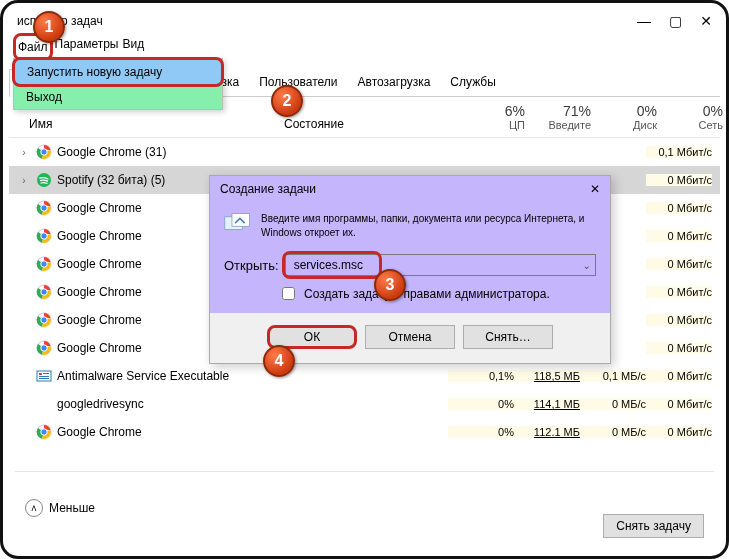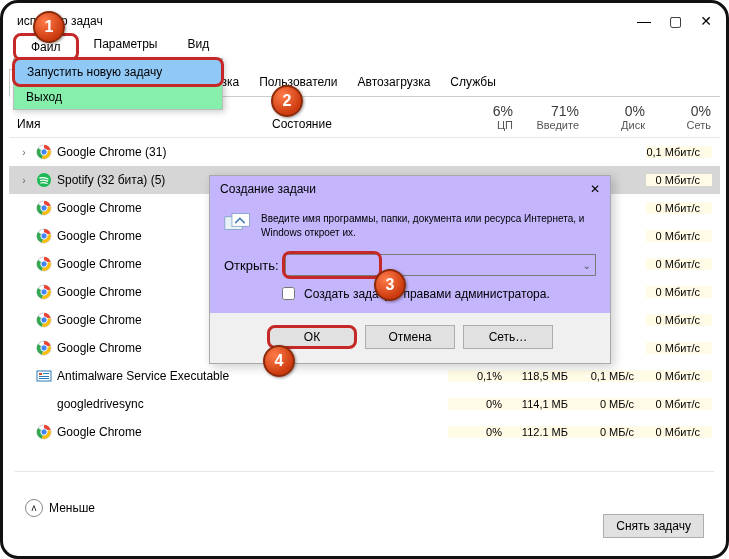--- a/index.html
+++ b/index.html
@@ -3,44 +3,44 @@
 <meta charset="utf-8">
 <style>
 * { box-sizing: border-box; font-family: 'Segoe UI', Tahoma, sans-serif; font-size: 12px; }
 body { margin: 0; padding: 6px; background: #fff; border: 3px solid #111; border-radius: 18px; width: 729px; height: 559px; position: relative; overflow: hidden; }
 .window { position: relative; width: 100%; height: 100%; }
 .titlebar { display: flex; align-items: center; justify-content: space-between; padding: 4px 8px 2px; }
 .titlebar .title { font-size: 12px; }
 .titlebar .controls { display: flex; gap: 18px; }
 .titlebar .controls span { font-size: 14px; cursor: default; }
 .menubar { display: flex; gap: 0; padding: 2px 4px; }
-.menubar .menu { padding: 4px 15px; cursor: default; position: relative; }
+.menubar .menu { padding: 4px 2px; cursor: default; position: relative; }
 .menubar .menu.active { border: 3px solid #c62828; border-radius: 8px; background: #fff; z-index: 20; }
 .dropdown { position: absolute; top: 100%; left: -3px; background: #86efac; border: 1px solid #bcbcbc; box-shadow: 2px 2px 6px rgba(0,0,0,.2); min-width: 210px; z-index: 19; }
 .dropdown .item { padding: 5px 12px; cursor: default; }
 .dropdown .item.hl { background: #90c8f6; border: 3px solid #c62828; border-radius: 8px; margin: -2px; position: relative; z-index: 1; }
 .tabs { display: flex; gap: 0; border-bottom: 1px solid #ccc; margin-top: 6px; }
 .tabs .tab { padding: 6px 10px; cursor: default; }
 .tabs .tab.active { border: 1px solid #ccc; border-bottom: 1px solid #fff; margin-bottom: -1px; background: #fff; }
 .headers { display: flex; align-items: flex-end; padding: 6px 8px; border-bottom: 1px solid #e6e6e6; font-size: 11px; }
-.headers .col-name { flex: 0 0 255px; }
+.headers .col-name { flex: 0 0 255px; margin-left: 12px; }
 .headers .col-state { flex: 0 0 175px; }
 .headers .col { flex: 0 0 66px; text-align: right; display: flex; flex-direction: column; align-items: flex-end; }
 .headers .pct { font-size: 14px; color: #3a3a3a; }
 .headers .lbl { font-size: 11px; color: #555; }
 .rows { overflow: hidden; }
 .row { display: flex; align-items: center; padding: 3px 8px; height: 28px; }
 .row:nth-child(even){ }
 .row .expander { width: 14px; text-align: center; color: #666; font-size: 10px; }
 .row .icon { width: 18px; height: 18px; margin: 0 4px; display: flex; align-items: center; justify-content: center; }
 .row .name { flex: 0 0 217px; white-space: nowrap; overflow: hidden; text-overflow: ellipsis; }
 .row .state { flex: 0 0 174px; }
-.row .cell { flex: 0 0 66px; text-align: right; padding-right: 12px; font-size: 11px; }
+.row .cell { flex: 0 0 66px; text-align: right; padding-right: 0; font-size: 11px; }
 .row .cell.cpu { background: #fffbe6; }
-.row .cell.mem { background: #fffbe6; }
+.row .cell.mem { background: #fffbe6; text-decoration: underline; }
 .row .cell.disk { background: #fffbe6; }
 .row .cell.net { background: #fffbe6; }
 .row.sel { background: #d6d6d6; }
 .footer { position: absolute; bottom: 6px; left: 6px; right: 6px; display: flex; align-items: center; justify-content: space-between; padding: 6px 10px; background: #fff; border-top: 1px solid #e6e6e6; }
 .footer .less { display: flex; align-items: center; gap: 6px; cursor: default; }
 .footer .less .circ { width: 18px; height: 18px; border: 1px solid #888; border-radius: 50%; display: flex; align-items: center; justify-content: center; font-size: 10px; }
 .footer .btn { padding: 4px 12px; border: 1px solid #adadad; background: #e1e1e1; cursor: default; margin-top: 36px; }
 .dialog { position: absolute; top: 166px; left: 200px; width: 402px; background: #c4b5fd; border: 1px solid #aaa; box-shadow: 3px 3px 10px rgba(0,0,0,.2); z-index: 30; }
 .dialog .dtitle { display: flex; justify-content: space-between; padding: 6px 10px; }
 .dialog .dbody { padding: 10px 14px; }
@@ -337,32 +337,33 @@
               <rect x="10" y="2" width="22" height="16" fill="#fff" stroke="#7aa0c4"></rect>
               <path d="M14 14 L20 8 L26 14" fill="none" stroke="#4a80b8" stroke-width="2"></path>
             </svg>
         </span>
         <span class="prompttxt">Введите имя программы, папки, документа или ресурса Интернета, и Windows откроет их.</span>
       </div>
       <div class="openrow">
         <label>Открыть:</label>
         <div class="combo">
           <div class="hl"></div>
+          <input value="services.msc" style="">
           <span class="chev">⌄</span>
         </div>
       </div>
       <div class="chk">
         <input type="checkbox" style="">
         <span>Создать задачу с правами администратора.</span>
       </div>
     </div>
     <div class="dbtns">
       <div class="dbtn ok">ОК</div>
       <div class="dbtn">Отмена</div>
-      <div class="dbtn">Сеть…</div>
+      <div class="dbtn">Снять…</div>
     </div>
   </div>
 
   <div class="callout" style="top:2px;left:24px">1</div>
   <div class="callout" style="top:76px;left:262px">2</div>
   <div class="callout" style="top:260px;left:365px">3</div>
   <div class="callout" style="top:336px;left:254px">4</div>
 </div>
 
 </body></html>

